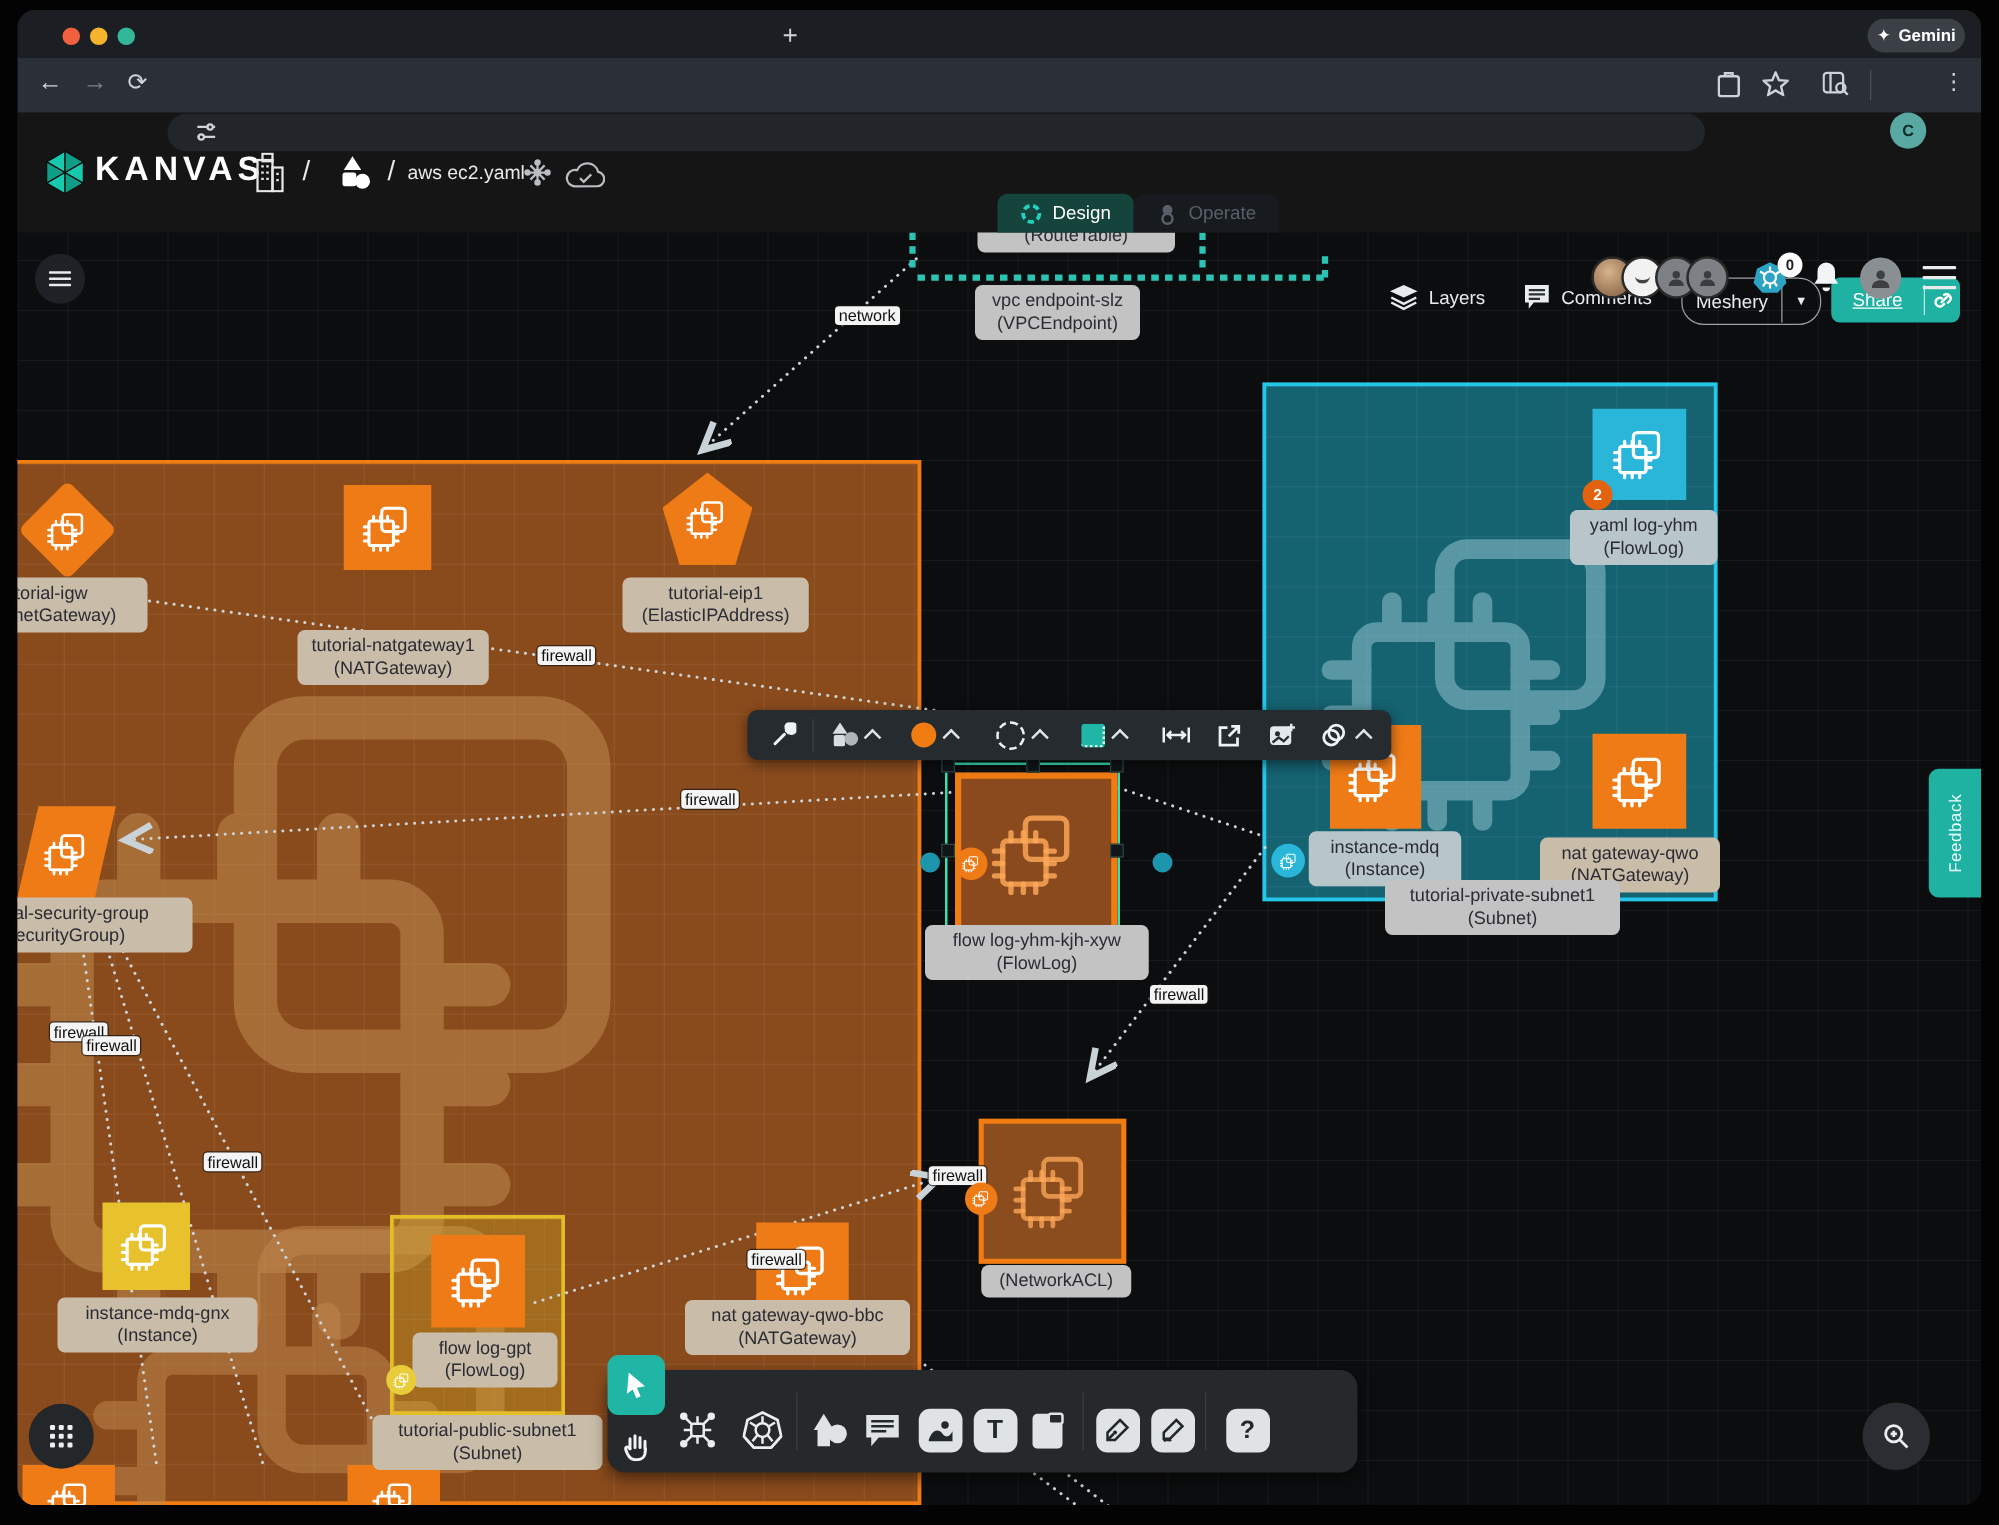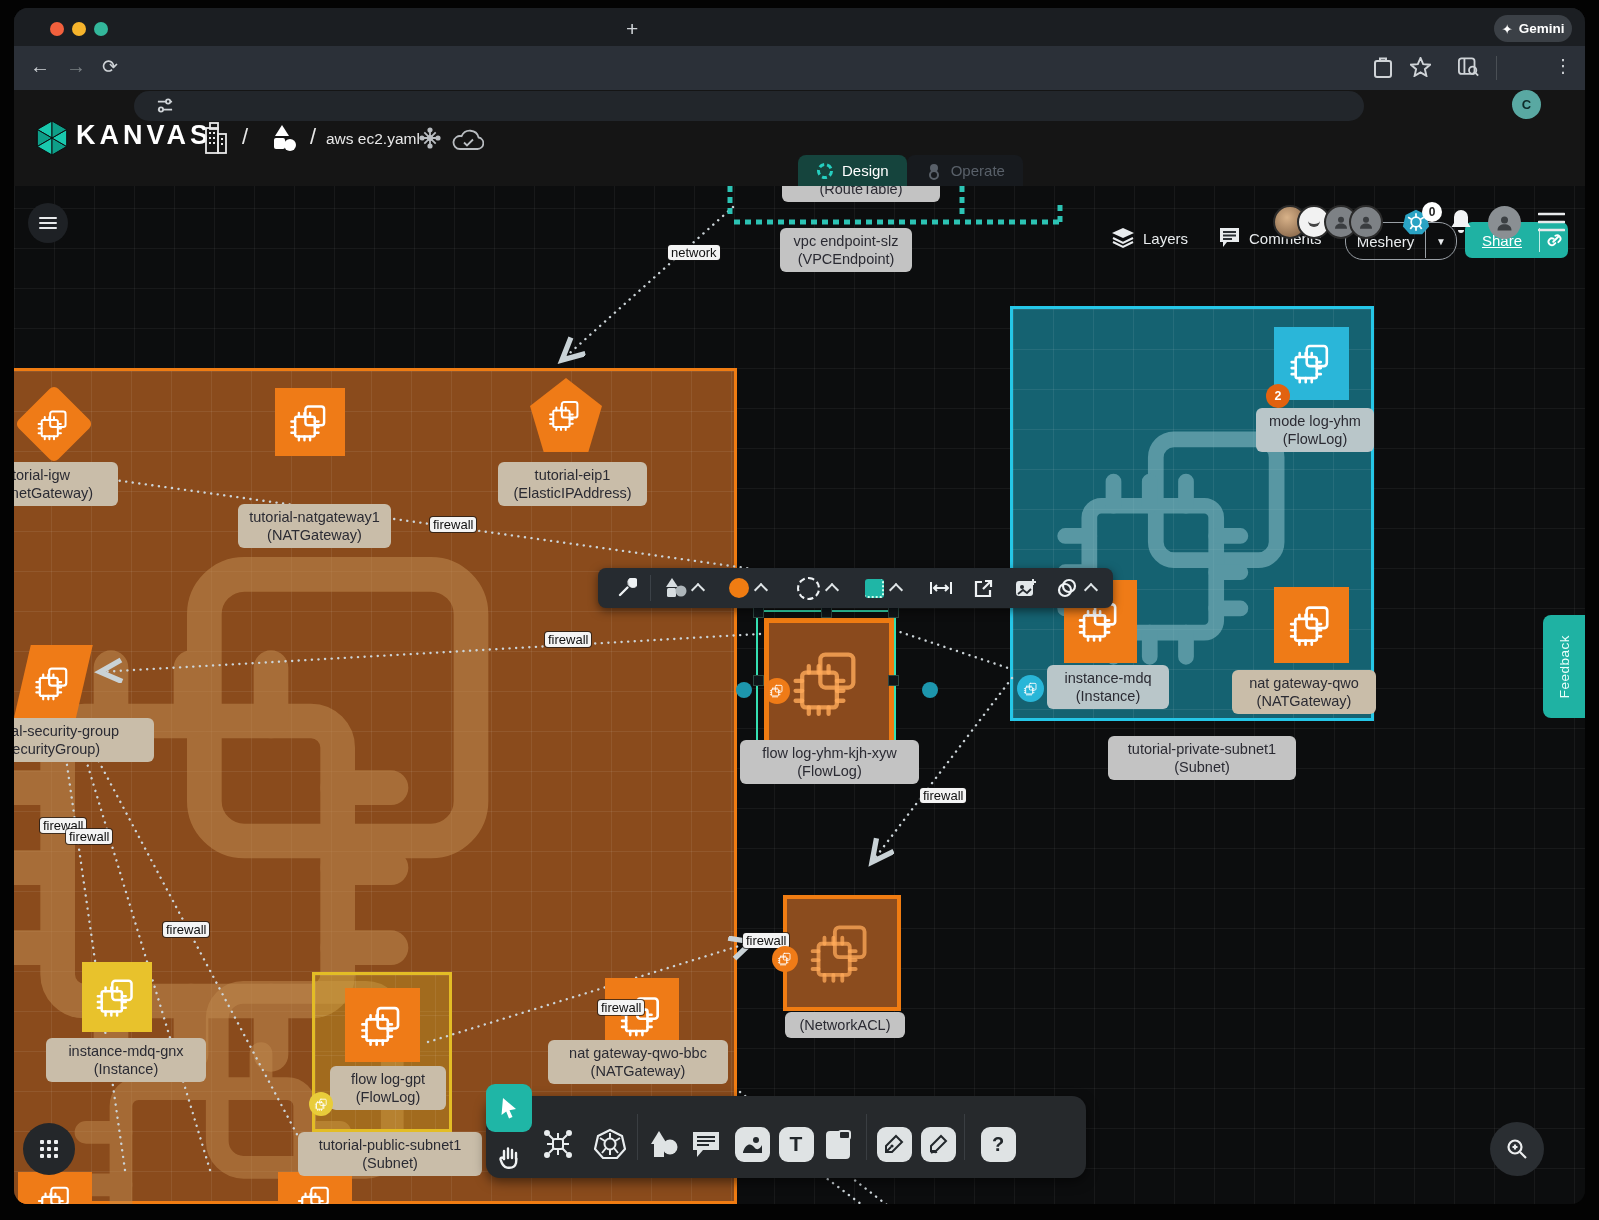--- a/index.html
+++ b/index.html
@@ -279,21 +279,21 @@
     </div>
     <div class="pill gray" style="left:771px;top:1004px;width:106px;">(NetworkACL)</div>
 
     <div class="node" style="left:1260px;top:319px;width:75px;height:73px;background:#2ab6d9;">
       <svg class="chipsvg" viewBox="0 0 48 48" style="color:#fff">
           <use href="#chip"></use>
         </svg>
     </div>
     <div class="badge" style="left:1252px;top:376px;width:24px;height:24px;background:#e2620f;color:#fff;font-size:12.5px;font-weight:bold;">2</div>
     <div class="pill blue" style="left:1242px;top:400px;width:104px;">
-      <div>mode log-yhm</div>
+      <div>yaml log-yhm</div>
       <div>(FlowLog)</div>
     </div>
 
     <div class="node sq" style="left:1050px;top:572px;width:73px;height:83px;">
       <svg class="chipsvg" viewBox="0 0 48 48" style="color:#fff">
           <use href="#chip"></use>
         </svg>
     </div>
     <div class="pill blue" style="left:1033px;top:657px;width:108px;">
       <div>instance-mdq</div>
@@ -308,21 +308,21 @@
     <div class="pill" style="left:1218px;top:662px;width:130px;">
       <div>nat gateway-qwo</div>
       <div>(NATGateway)</div>
     </div>
 
     <div class="badge" style="left:1003px;top:667px;width:27px;height:27px;background:#29b6d8;z-index:10;">
       <svg viewBox="0 0 48 48" style="width:16px;height:16px;color:#fff">
           <use href="#chip"></use>
         </svg>
     </div>
-    <div class="pill gray" style="left:1094px;top:728px;width:174px;">
+    <div class="pill gray" style="left:1094px;top:696px;width:174px;">
       <div>tutorial-private-subnet1</div>
       <div>(Subnet)</div>
     </div>
 
     <div class="elabel" style="left:654px;top:237px;">network</div>
     <div class="elabel" style="left:416px;top:509px;">firewall</div>
     <div class="elabel" style="left:531px;top:624px;">firewall</div>
     <div class="elabel" style="left:26px;top:810px;">firewall</div>
     <div class="elabel" style="left:52px;top:821px;">firewall</div>
     <div class="elabel" style="left:149px;top:914px;">firewall</div>

